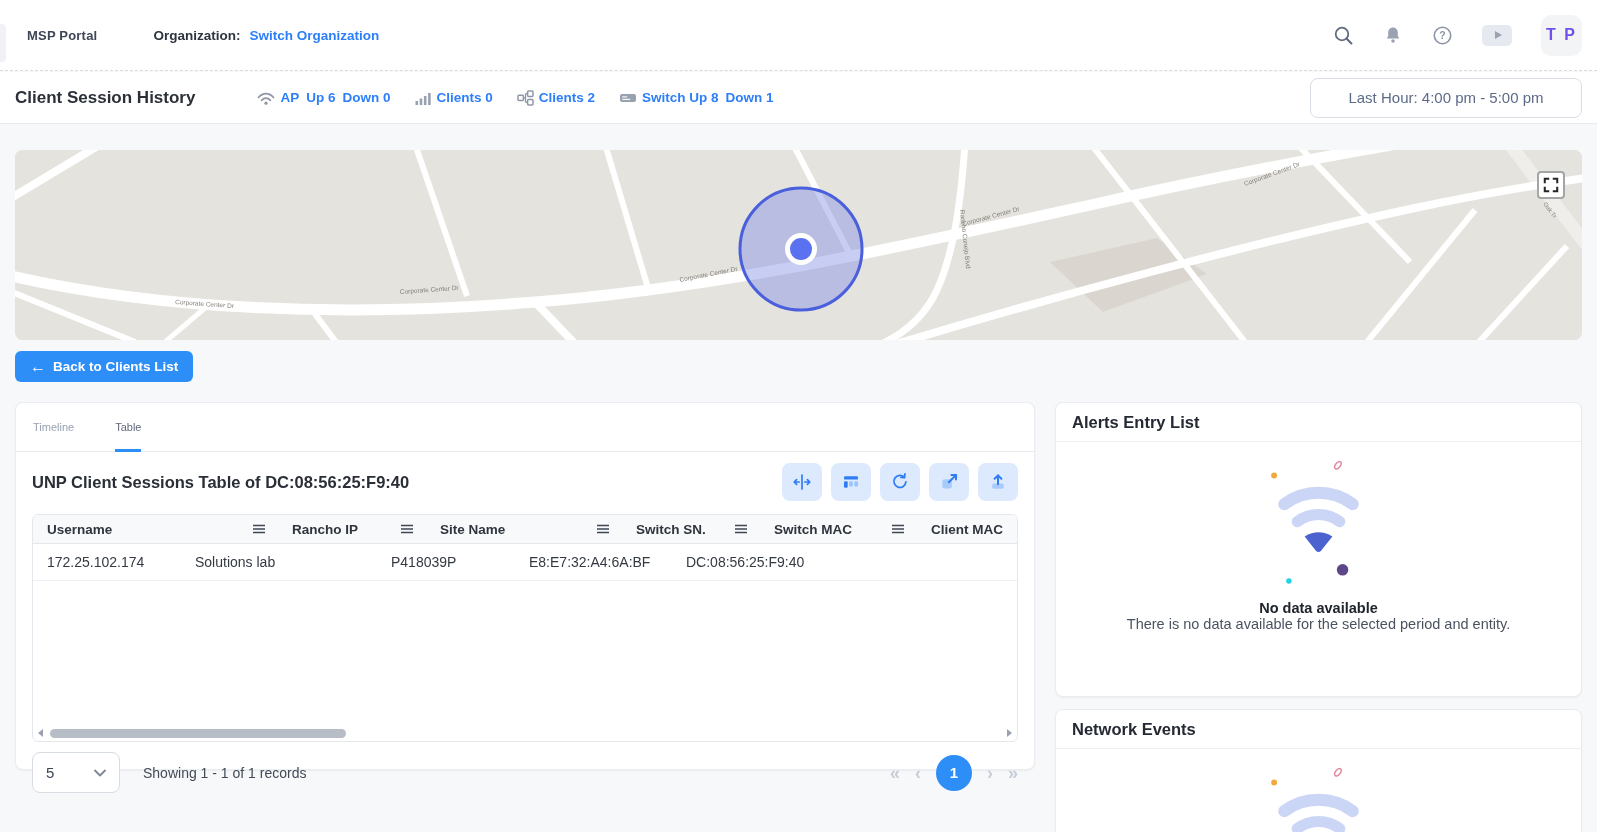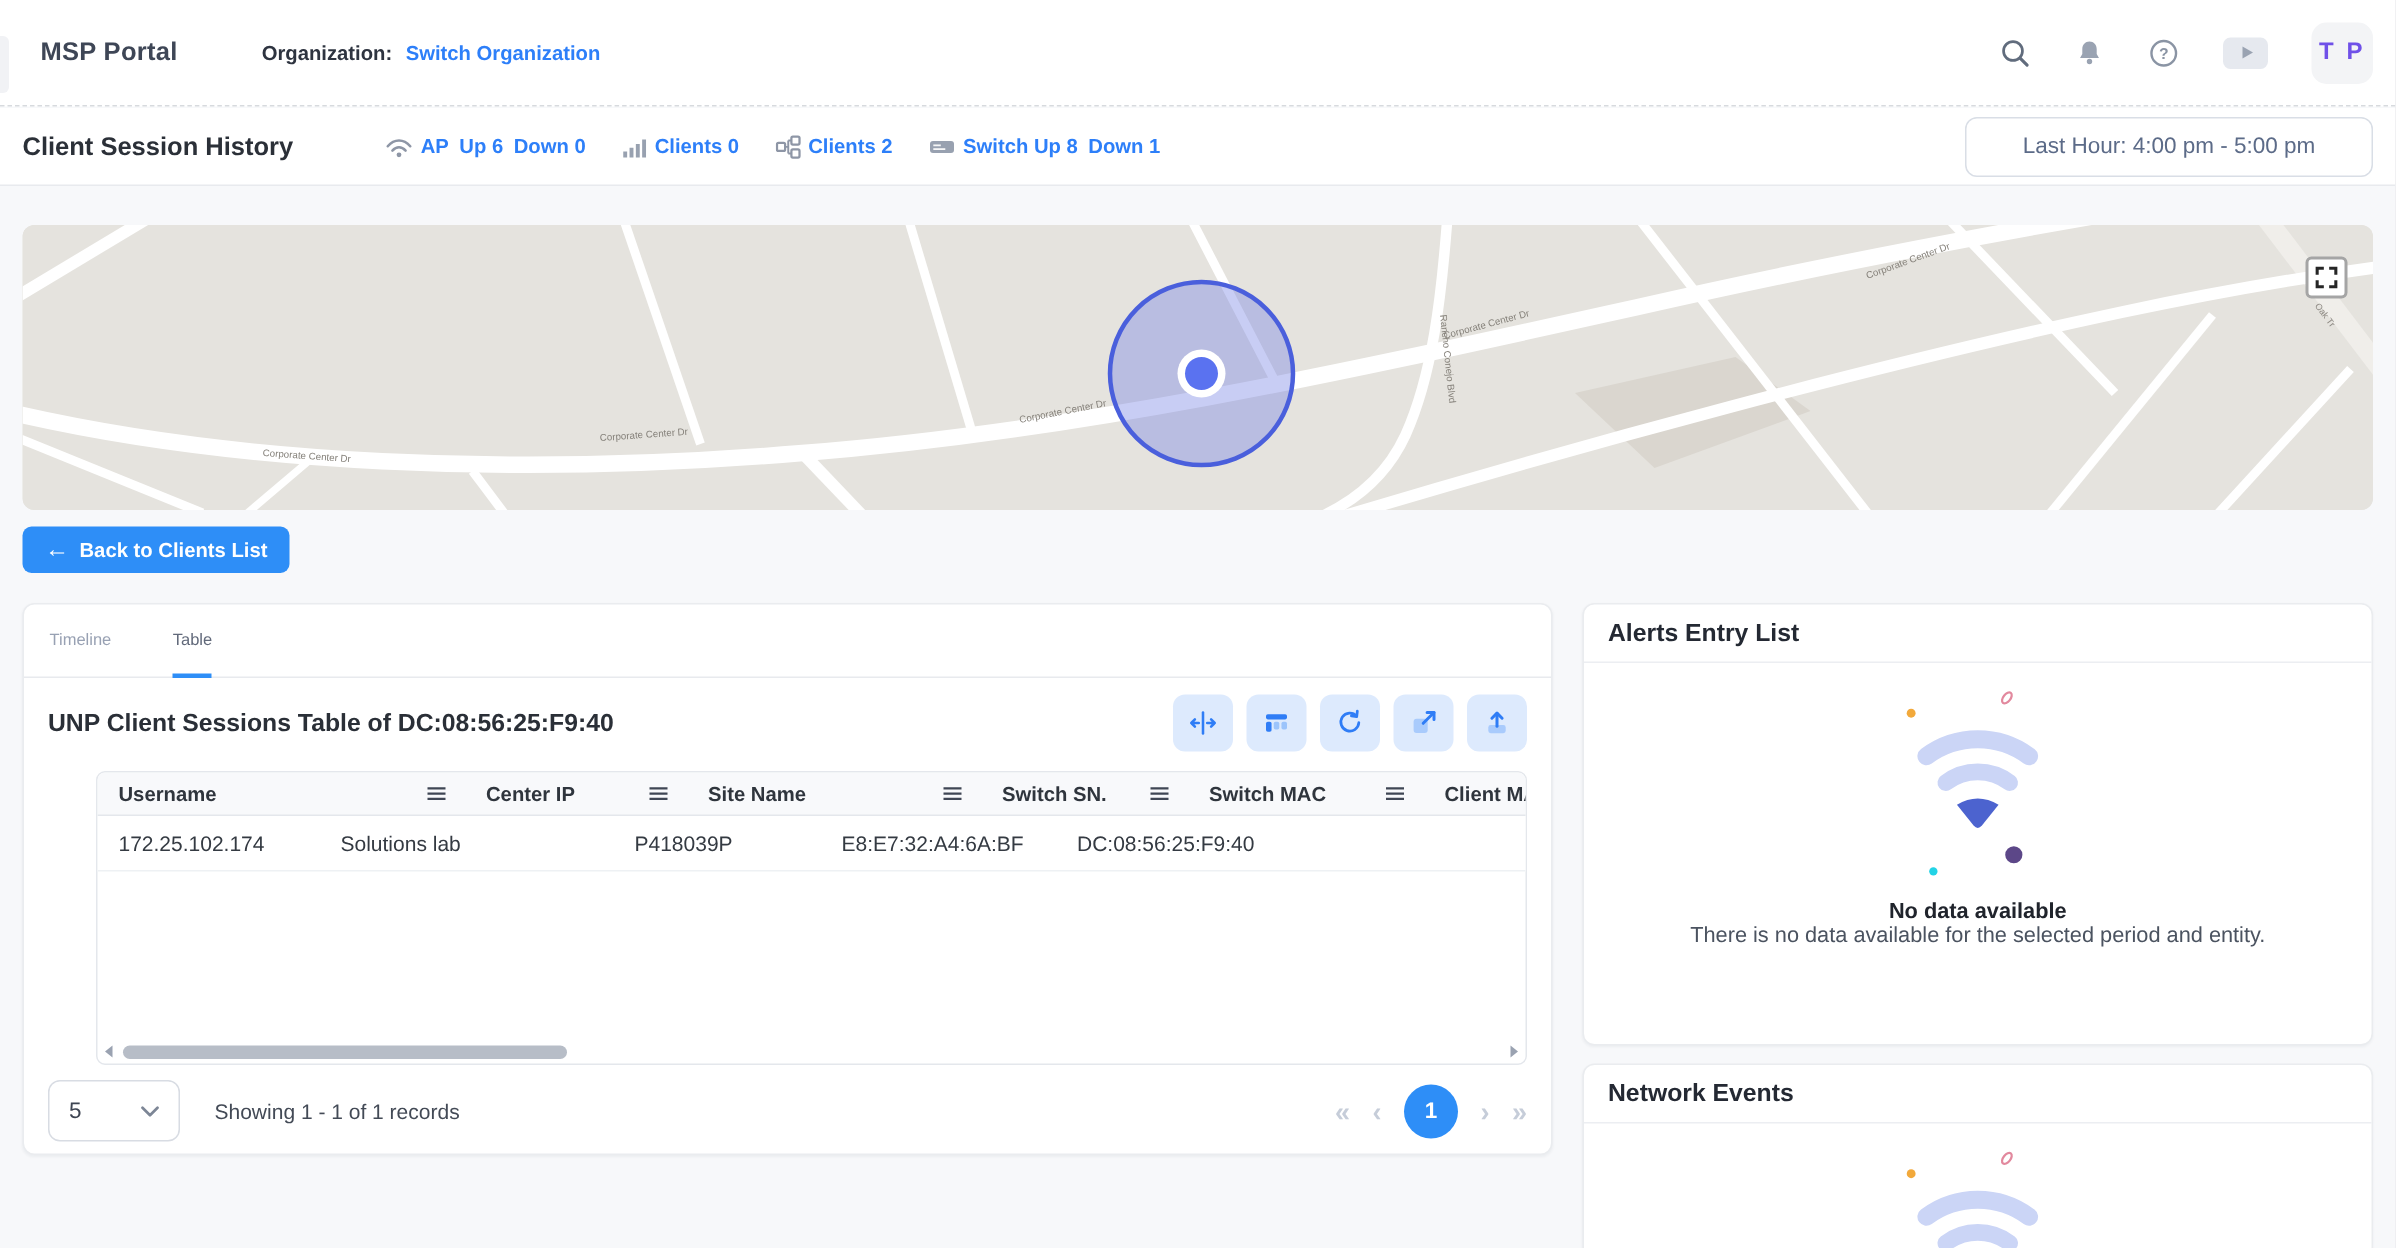--- a/index.html
+++ b/index.html
@@ -8,21 +8,21 @@
     position:relative; width:1597px; height:832px; overflow:hidden;
     background:#f7f8fa; font-family:"Liberation Sans", sans-serif;
   }
   
   .topbar {
     position:absolute; left:0; top:0; width:1597px; height:71px;
     background:#fff; border-bottom:1px dashed #d7dade;
     display:flex; align-items:center; padding:0 15px 0 27px;
   }
   .sidebar-edge { position:absolute; left:0; top:24px; width:6px; height:38px; background:#f1f2f5; border-radius:0 4px 4px 0;}
-  .brand { font-size:17px; font-weight:700; color:#3e4656; letter-spacing:.2px;}
+  .brand { font-size:13px; font-weight:700; color:#3e4656; letter-spacing:.2px;}
   .org-label { margin-left:56px; font-size:13.5px; font-weight:700; color:#2e3440;}
   .org-link { margin-left:9px; font-size:13.5px; font-weight:700; color:#2d7ff9; cursor:pointer;}
   .topbar-right { margin-left:auto; display:flex; align-items:center; gap:29px;}
   .tb-icon { display:flex; align-items:center; justify-content:center; cursor:pointer;}
   .play-chip { width:30px; height:21px; border-radius:5px; background:#e6e9ef; display:flex; align-items:center; justify-content:center; cursor:pointer;}
   .play-tri { width:0; height:0; border-left:7px solid #9aa3b2; border-top:4.5px solid transparent; border-bottom:4.5px solid transparent; margin-left:2px;}
   .avatar { width:41px; height:41px; border-radius:10px; background:#f3f4f6; display:flex; align-items:center; justify-content:center;
     font-size:16px; font-weight:700; color:#6f50e8; letter-spacing:2px; cursor:pointer;}
   
   .subheader {
@@ -61,21 +61,21 @@
   .tabs { height:49px; border-bottom:1px solid #e8eaee; display:flex; align-items:center; padding:0 17px; gap:41px;}
   .tab { font-size:11px; color:#98a1b3; height:100%; display:flex; align-items:center; position:relative; cursor:pointer;}
   .tab.active { color:#61697a;}
   .tab.active::after { content:""; position:absolute; left:0; right:0; bottom:-1px; height:3px; background:#2e8ef7;}
   .card-section { padding:0 16px;}
   .title-row { margin-top:10px; display:flex; align-items:center; height:40px;}
   .table-title { font-size:16.5px; font-weight:700; color:#2a2f37;}
   .toolbar { margin-left:auto; display:flex; gap:9px;}
   .tool-btn { width:40px; height:38px; background:#ddeafd; border:none; border-radius:8px; display:flex; align-items:center; justify-content:center; cursor:pointer;}
   
-  .grid { margin-top:12px; border:1px solid #e4e7ec; border-radius:6px; height:196px; position:relative; overflow:hidden;margin-left:32px;}
+  .grid { margin-top:12px; border:1px solid #e4e7ec; border-radius:6px; height:228px; position:relative; overflow:hidden;}
   .g-head { display:flex; height:29px; background:#f8f9fb; border-bottom:1px solid #e4e7ec; width:1024px;}
   .g-row  { display:flex; height:37px; border-bottom:1px solid #eef1f4; width:1024px; background:#fff; cursor:pointer;}
   .g-cell { flex:none; display:flex; align-items:center; padding-left:14px; overflow:hidden; white-space:nowrap;}
   .g-head .g-cell { justify-content:space-between; padding-right:12px; font-size:13.5px; font-weight:700; color:#2f353d; cursor:pointer;}
   .g-row  .g-cell { font-size:14px; color:#343a42;}
   .c0{width:245px}.c1{width:148px}.c2{width:196px}.c3{width:138px}.c4{width:157px}.c5{width:160px}
   .hscroll-thumb { position:absolute; left:17px; bottom:3px; width:296px; height:9px; background:#b7bdc7; border-radius:5px; cursor:pointer;}
   .hs-arrow { position:absolute; bottom:4px; width:0; height:0; cursor:pointer;}
   .hs-left  { left:5px;  border-top:4px solid transparent; border-bottom:4px solid transparent; border-right:5px solid #9aa2b1;}
   .hs-right { right:5px; border-top:4px solid transparent; border-bottom:4px solid transparent; border-left:5px solid #9aa2b1;}
@@ -294,21 +294,21 @@
               <span>Username</span>
               <svg width="14" height="10" viewBox="0 0 14 10">
                 <g stroke="#3f4654" stroke-width="1.5">
                   <line x1="1" y1="1.5" x2="13" y2="1.5"></line>
                   <line x1="1" y1="5" x2="13" y2="5"></line>
                   <line x1="1" y1="8.5" x2="13" y2="8.5"></line>
                 </g>
               </svg>
             </div>
           <div class="g-cell c1">
-              <span>Center IP</span>
+              <span>Rancho IP</span>
               <svg width="14" height="10" viewBox="0 0 14 10">
                 <g stroke="#3f4654" stroke-width="1.5">
                   <line x1="1" y1="1.5" x2="13" y2="1.5"></line>
                   <line x1="1" y1="5" x2="13" y2="5"></line>
                   <line x1="1" y1="8.5" x2="13" y2="8.5"></line>
                 </g>
               </svg>
             </div>
           <div class="g-cell c2">
               <span>Site Name</span>

